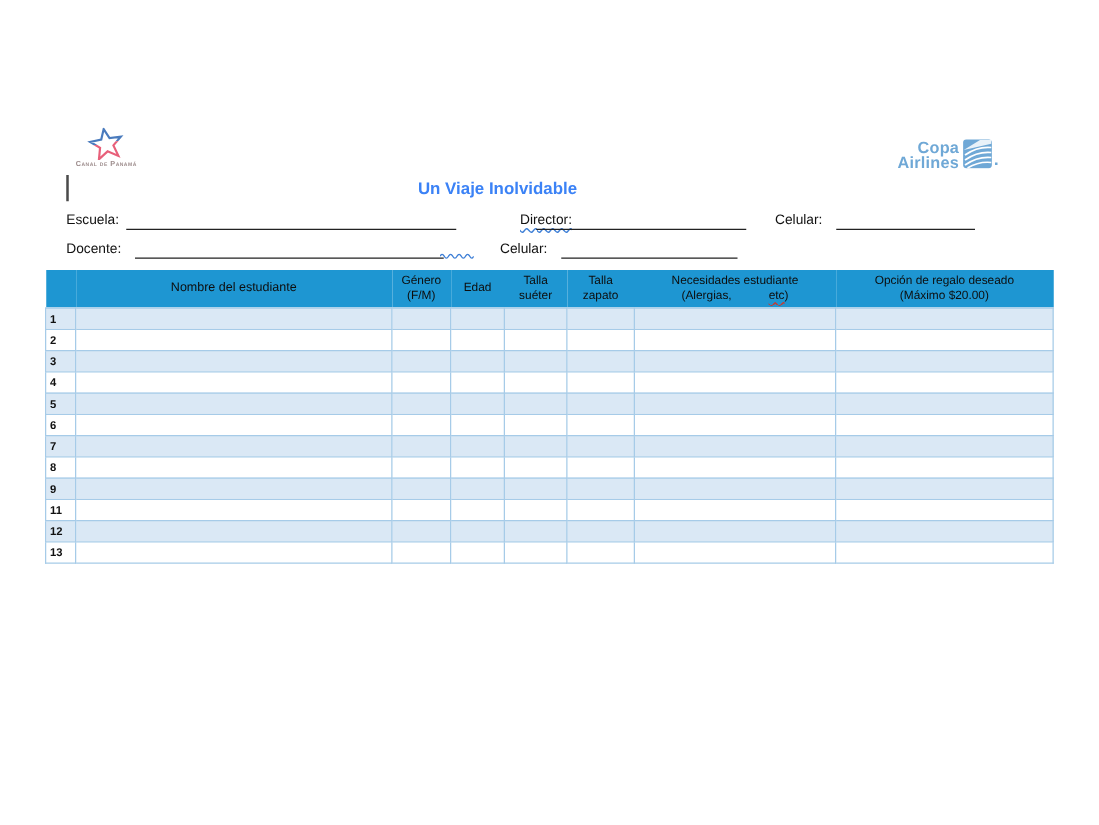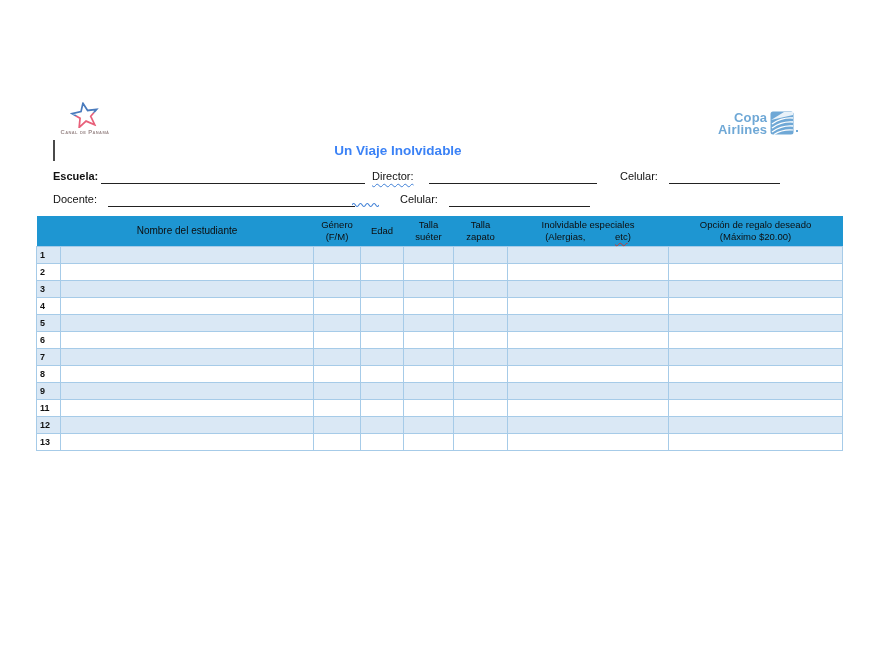--- a/index.html
+++ b/index.html
@@ -24,21 +24,21 @@
   .copa-dot { align-self:flex-end; width:2px; height:2px; background:var(--copa-blue,#6fa8d6); margin-left:2px; margin-bottom:3px; }
   
   .doc-title {
     position:absolute; left:0; top:143px; width:796px; text-align:center;
     font-weight:bold; font-size:13.5px; color:#3b82f6;
   }
   
   .flabel { position:absolute; font-size:11px; color:#111; white-space:nowrap; }
   .fline  { position:absolute; height:13px; border-bottom:1px solid #222; }
   .sq-blue { text-decoration-line:underline; text-decoration-style:wavy;
-             text-decoration-color:var(--squiggle-blue,#3e7fd6); text-decoration-thickness:1px; text-underline-offset:3px; }
+             text-decoration-color:var(--squiggle-blue,#3e7fd6); text-decoration-thickness:1px; text-underline-offset:3px;margin-left:44px; }
   .sq-red  { text-decoration-line:underline; text-decoration-style:wavy;
              text-decoration-color:var(--squiggle-red,#c83a32); text-decoration-thickness:1px; text-underline-offset:2px;margin-left:27px; }
   .loose-squiggle { position:absolute; left:352px; top:201px; }
   
   .student-table {
     position:absolute; left:36px; top:216px; width:806px;
     border-collapse:collapse; table-layout:fixed;
   }
   .student-table th {
     background:var(--header-bg,#1e96d2); color:#0d0d0d; font-weight:normal;
@@ -90,21 +90,21 @@
       <path d="M2 13 Q12 6 23 7" stroke="#ffffff" stroke-width="1.4" fill="none"></path>
       <path d="M2 17 Q12 10 23 11" stroke="#ffffff" stroke-width="1.4" fill="none"></path>
       <path d="M2 21 Q12 14 23 15" stroke="#ffffff" stroke-width="1.4" fill="none"></path>
       <path d="M4 23.4 Q13 18 23 19" stroke="#ffffff" stroke-width="1.2" fill="none"></path>
     </svg>
     <div class="copa-dot"></div>
   </div>
 
   <div class="doc-title">Un Viaje Inolvidable</div>
 
-  <span class="flabel" style="left:53px; top:170px;font-weight:bold;">Escuela:</span>
+  <span class="flabel" style="left:53px; top:170px;">Escuela:</span>
   <span class="fline" style="left:101px; top:171px; width:264px;"></span>
   <span class="flabel sq-blue" style="left:372px; top:170px;">Director:</span>
   <span class="fline" style="left:429px; top:171px; width:168px;"></span>
   <span class="flabel" style="left:620px; top:170px;">Celular:</span>
   <span class="fline" style="left:669px; top:171px; width:111px;"></span>
 
   <span class="flabel" style="left:53px; top:193px;">Docente:</span>
   <span class="fline" style="left:108px; top:194px; width:247px;"></span>
   <svg class="loose-squiggle" width="27" height="7" viewBox="0 0 27 7">
     <path d="M0 4 Q1.7 1 3.4 4 T6.8 4 T10.2 4 T13.6 4 T17 4 T20.4 4 T23.8 4 T27 4" stroke="#3e7fd6" stroke-width="1.1" fill="none"></path>
@@ -134,21 +134,21 @@
         <th>Edad</th>
         <th>
           <div>Talla</div>
           <div>suéter</div>
         </th>
         <th>
           <div>Talla</div>
           <div>zapato</div>
         </th>
         <th>
-          <div>Inolvidable especiales</div>
+          <div>Necesidades estudiante</div>
           <div><span>(Alergias, </span><span class="sq-red">etc</span><span>)</span></div>
         </th>
         <th>
           <div>Opción de regalo deseado</div>
           <div>(Máximo $20.00)</div>
         </th>
       </tr>
     </thead>
     <tbody>
         <tr>

